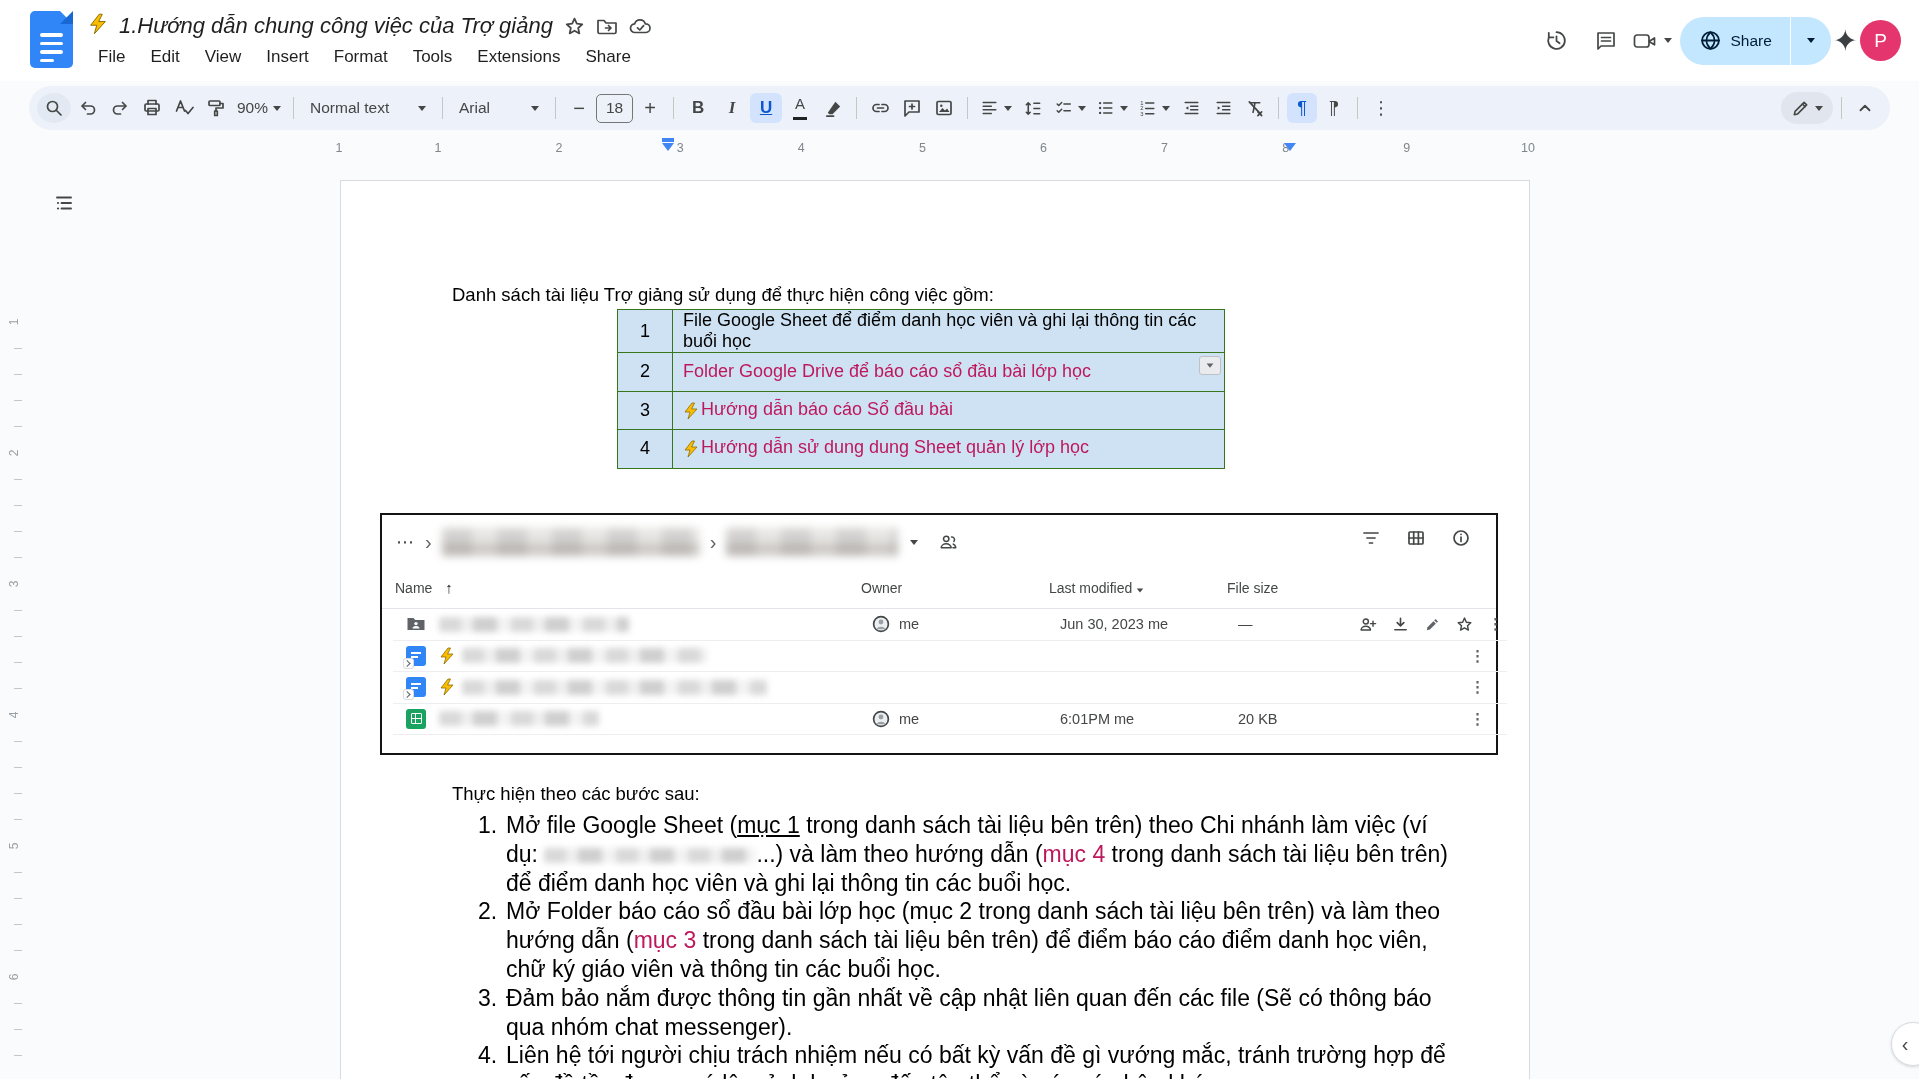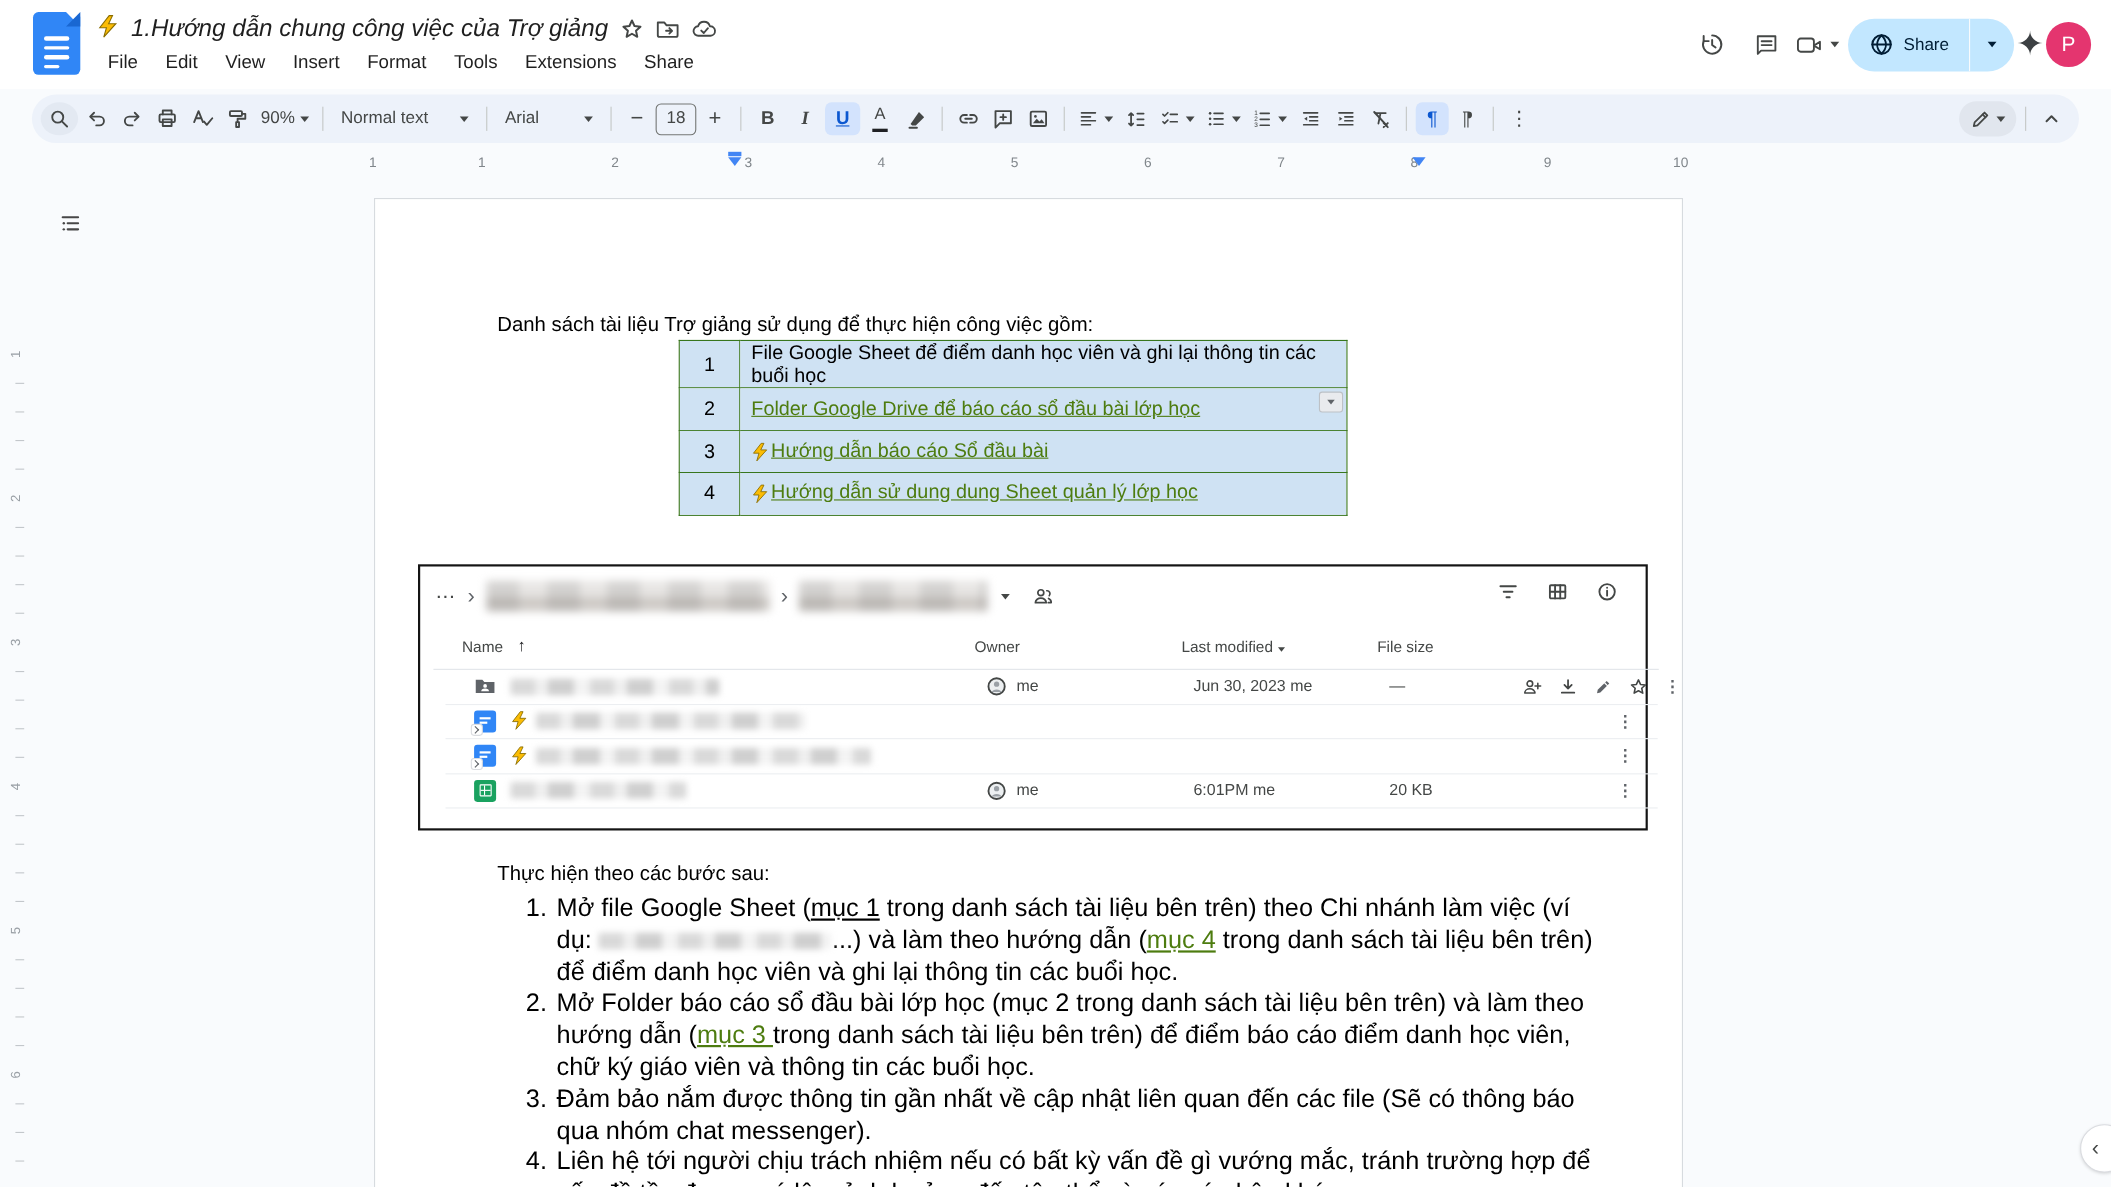--- a/index.html
+++ b/index.html
@@ -59,36 +59,36 @@
   .vruler .num { position:absolute; font-size:12px; color:#9aa0a6; transform:rotate(-90deg); }
   .vruler .tick { position:absolute; left:6px; width:8px; height:1px; background:#c3c7cb; }
 
   
   .page { position:absolute; left:340px; top:180px; width:1190px; height:1000px; background:#fff; border:1px solid #d7dbdf; }
   .doc-h1 { position:absolute; top:48px; left:0; width:100%; text-align:center; font-size:27px; font-weight:700; color:#000; }
   .para { position:absolute; left:111px; font-size:18.5px; color:#000; }
   .doc-table { position:absolute; left:276px; top:128px; width:608px; border-collapse:collapse; }
   .doc-table td { border:1.5px solid #38761d; background:#cfe2f3; height:38.5px; font-size:18px; color:#000; padding:0 10px; position:relative; }
   .doc-table td.num { width:55px; text-align:center; padding:0; }
-  .doclink { color:#4d7c0f; text-decoration:underline; cursor:pointer; }
+  .doclink { color:#be185d; cursor:pointer; }
   .chip { position:absolute; right:3px; top:3px; width:22px; height:19px; background:#e9ebee; border:1px solid #bdc1c6; border-radius:3px; display:flex; align-items:center; justify-content:center; }
   .chip .caret { border-top-color:#5f6368; transform:scale(.85); }
   .bolt { display:inline-block; vertical-align:-2px; margin-right:2px; }
   .blur { display:inline-block; vertical-align:middle; height:15px; border-radius:2px; filter:blur(3px);
           background:repeating-linear-gradient(90deg,#d9d9d9 0 22px,#efefef 22px 34px,#cfcfcf 34px 58px,#f3f3f3 58px 72px); }
 
   
   .drive { position:absolute; left:39px; top:332px; width:1118px; height:242px; border:2.5px solid #141414; background:#fff; }
   .d-crumbs { position:absolute; left:14px; top:10px; height:34px; display:flex; align-items:center; gap:10px; color:#5f6368; }
   .d-crumbs .dots { font-size:18px; letter-spacing:1px; color:#444746; }
   .d-crumbs .chev { font-size:20px; color:#5f6368; }
   .crumb-blur { height:28px; border-radius:3px; filter:blur(4px);
           background:linear-gradient(#f4f2f0 0 52%, #d9d5d1 52% 100%),repeating-linear-gradient(90deg,#ddd 0 30px,#f2f2f2 30px 55px); background-blend-mode:multiply; }
   .d-topright { position:absolute; right:26px; top:14px; display:flex; gap:27px; align-items:center; color:#444746; }
-  .d-grid { display:grid; grid-template-columns:466px 188px 178px 120px 1fr; align-items:center; padding-left:26px;margin-left:12px; }
+  .d-grid { display:grid; grid-template-columns:466px 188px 178px 120px 1fr; align-items:center; padding-left:13px; }
   .d-head { position:absolute; left:0; top:52px; width:100%; height:42px; border-bottom:1px solid #e2e5e9; font-size:14px; color:#444746; font-weight:500;}
   .d-rows { position:absolute; left:11px; top:94px; width:100%; }
   .d-row { height:31.5px; border-bottom:1px solid #eceef1; font-size:14.5px; color:#444746; }
   .d-name { display:flex; align-items:center; gap:13px; }
   .d-owner { display:flex; align-items:center; gap:9px; }
   .d-actions { display:flex; justify-content:flex-end; align-items:center; gap:15px; padding-right:22px; color:#5f6368; }
   .d-more { font-size:15px; letter-spacing:0; color:#5f6368; font-weight:700; }
   .ficon { width:20px; height:20px; position:relative; flex:0 0 20px; }
   .ficon.doc { background:#3086f6; border-radius:3px; }
   .ficon.doc .l1,.ficon.doc .l2 { position:absolute; left:5px; height:2px; background:#fff; width:10px; }

